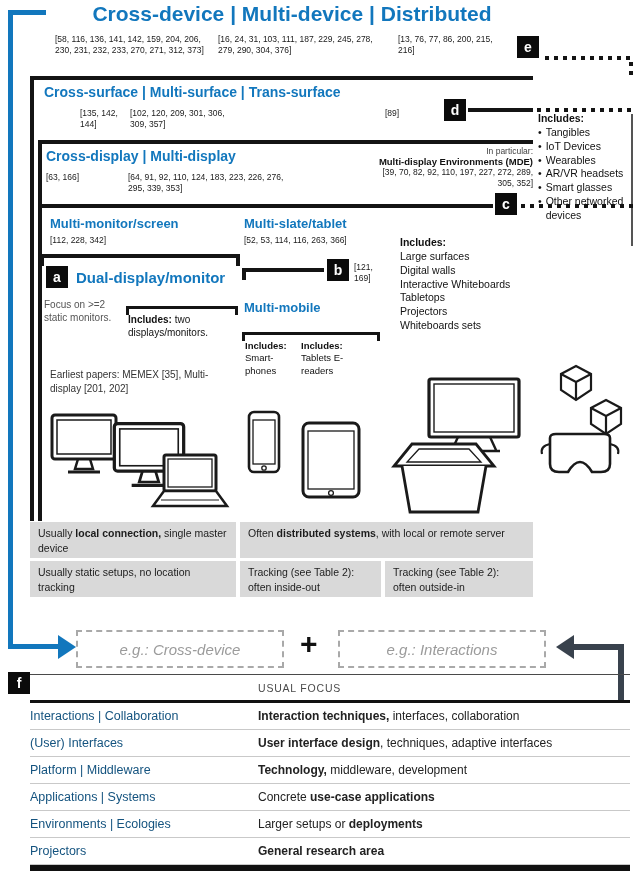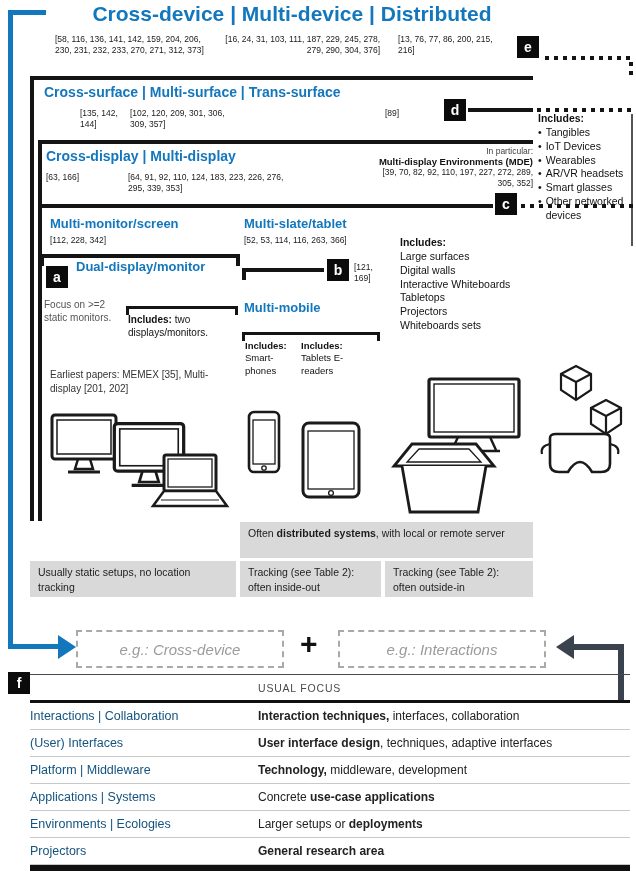--- a/index.html
+++ b/index.html
@@ -33,21 +33,21 @@
   .t-bottom { height:6px; background:#111; }
   svg { display:block; }
 </style>
 </head>
 <body>
 
 <div class="canvas">
 
   <div class="abs" style="left:30px;top:2px;width:524px;text-align:center;font-size:21px;font-weight:bold;color:var(--blue);">Cross-device | Multi-device | Distributed</div>
   <div class="cite" style="left:55px;top:34px;width:164px;">[58, 116, 136, 141, 142, 159, 204, 206, 230, 231, 232, 233, 270, 271, 312, 373]</div>
-  <div class="cite" style="left:208px;top:34px;width:172px;text-align:right;">[16, 24, 31, 103, 111, 187, 229, 245, 278, 279, 290, 304, 376]</div>
+  <div class="cite" style="left:218px;top:34px;width:172px;">[16, 24, 31, 103, 111, 187, 229, 245, 278, 279, 290, 304, 376]</div>
   <div class="cite" style="left:398px;top:34px;width:104px;">[13, 76, 77, 86, 200, 215, 216]</div>
   <div class="marker" style="left:517px;top:36px;">e</div>
   <div class="dot-h" style="left:545px;top:56px;width:89px;"></div>
   <div class="dot-v" style="left:629px;top:62px;height:14px;"></div>
 
   <div class="blueseg" style="left:8px;top:10px;width:38px;height:5px;"></div>
   <div class="blueseg" style="left:8px;top:10px;width:5px;height:639px;"></div>
   <div class="blueseg" style="left:8px;top:644px;width:52px;height:5px;"></div>
   <div class="arrow-right" style="left:58px;top:635px;"></div>
 
@@ -111,21 +111,21 @@
     <div>Interactive Whiteboards</div>
     <div>Tabletops</div>
     <div>Projectors</div>
     <div>Whiteboards sets</div>
   </div>
 
   <div class="seg" style="left:40px;top:254px;width:200px;height:4px;"></div>
   <div class="seg" style="left:40px;top:254px;width:4px;height:12px;"></div>
   <div class="seg" style="left:236px;top:254px;width:4px;height:12px;"></div>
   <div class="marker" style="left:46px;top:266px;">a</div>
-  <div class="bluehead" style="left:76px;top:259px;font-size:13px;">Dual-display/monitor</div>
+  <div class="bluehead" style="left:76px;top:269px;font-size:15px;">Dual-display/monitor</div>
   <div class="note" style="left:44px;top:298px;width:76px;font-size:10px;line-height:1.3;">Focus on &gt;=2 static monitors.</div>
   <div class="seg" style="left:126px;top:306px;width:112px;height:3px;"></div>
   <div class="seg" style="left:126px;top:306px;width:3px;height:9px;"></div>
   <div class="seg" style="left:235px;top:306px;width:3px;height:9px;"></div>
   <div class="abs" style="left:128px;top:313px;width:108px;font-size:10px;color:#111;line-height:1.3;">
     <span style="font-weight:bold;">Includes:</span><span> two displays/monitors.</span>
   </div>
   <div class="abs" style="left:50px;top:368px;width:160px;font-size:10px;color:#333;line-height:1.35;">Earliest papers: MEMEX [35], Multi-display [201, 202]</div>
 
   <div class="seg" style="left:242px;top:268px;width:82px;height:4px;"></div>
@@ -209,20 +209,23 @@
         <path d="M3 10 L18 18 L33 10 M18 18 V36" fill="none" stroke="#1a1a1a" stroke-width="2.2"></path>
       </svg>
   </div>
   <div class="abs" style="left:538px;top:432px;">
     <svg width="84" height="56" viewBox="0 0 84 56">
         <path d="M12 6 Q12 2 18 2 H66 Q72 2 72 6 V32 Q72 40 63 40 H54 Q48 30 42 30 Q36 30 30 40 H21 Q12 40 12 32 Z" fill="#fff" stroke="#1a1a1a" stroke-width="2.6"></path>
         <path d="M12 12 Q2 14 4 22 M72 12 Q82 14 80 22" fill="none" stroke="#1a1a1a" stroke-width="2.2"></path>
       </svg>
   </div>
 
+  <div class="graybar" style="left:30px;top:522px;width:206px;height:36px;">
+    <span>Usually </span><b>local connection,</b><span> single master device</span>
+  </div>
   <div class="graybar" style="left:240px;top:522px;width:293px;height:36px;">
     <span>Often </span><b>distributed systems</b><span>, with local or remote server</span>
   </div>
   <div class="graybar" style="left:30px;top:561px;width:206px;height:36px;">Usually static setups, no location tracking</div>
   <div class="graybar" style="left:240px;top:561px;width:141px;height:36px;">Tracking (see Table 2): often inside-out</div>
   <div class="graybar" style="left:385px;top:561px;width:148px;height:36px;">Tracking (see Table 2): often outside-in</div>
 
   <div class="egbox" style="left:76px;top:630px;">
     <span>e.g.: Cross-device</span>
   </div>

